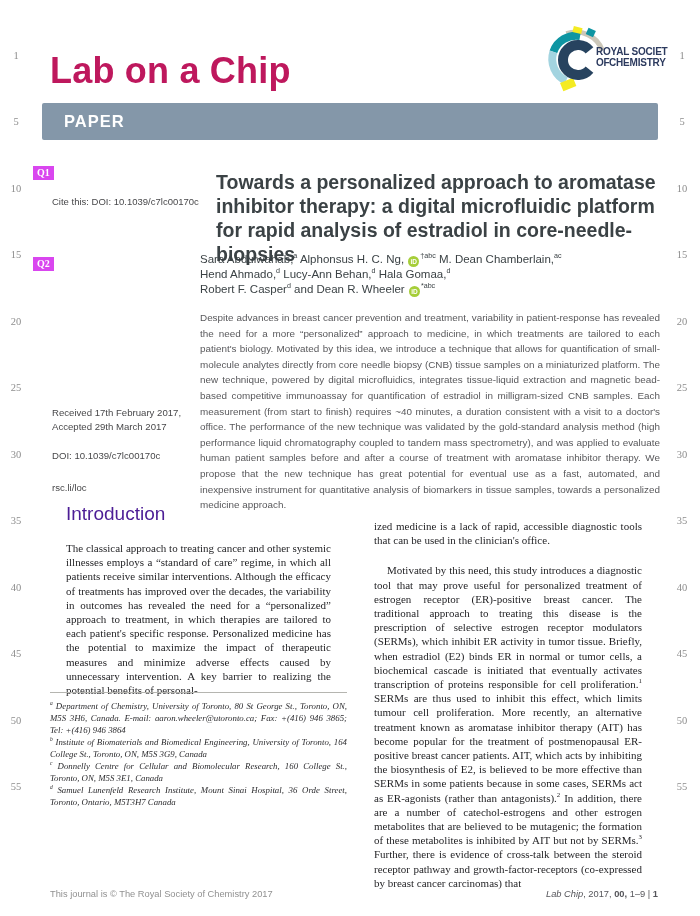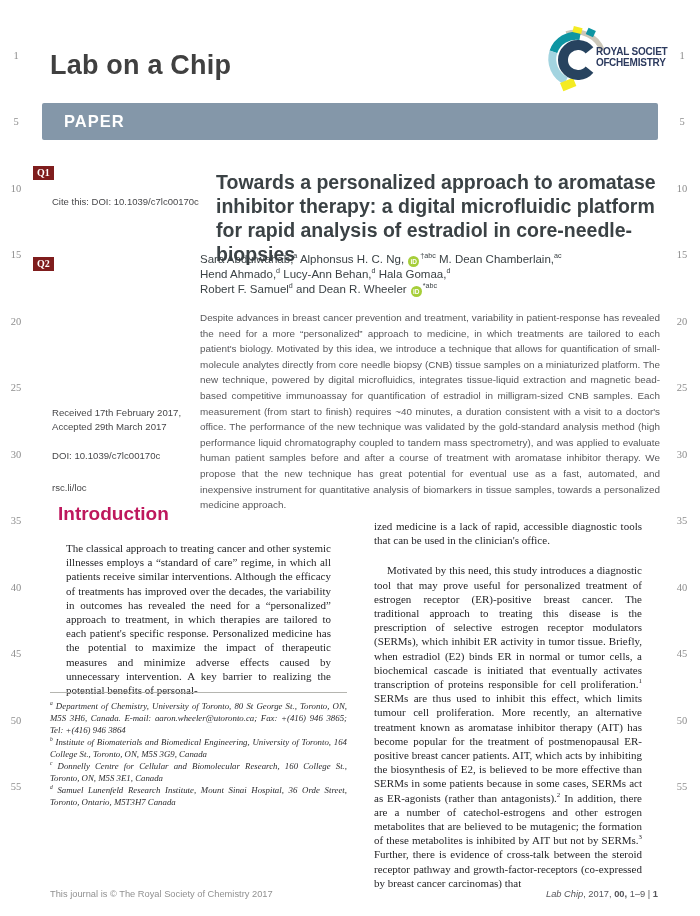--- a/index.html
+++ b/index.html
@@ -15,34 +15,34 @@
     position:absolute;top:50px;height:742px;display:flex;flex-direction:column;
     justify-content:space-between;width:20px;text-align:center;
     font-family:"Liberation Serif",serif;font-size:10.5px;color:#8d8d8d;
   }
   .margin-left{left:6px;}
   .margin-right{left:672px;}
 
   
   .masthead{
     position:absolute;left:50px;top:50px;margin:0;
-    font-size:27px;font-weight:bold;color:#404040;letter-spacing:.2px;
+    font-size:36px;font-weight:bold;color:#be185d;letter-spacing:.2px;
   }
   .logo{position:absolute;left:546px;top:22px;width:122px;height:76px;}
 
   .banner{
     position:absolute;left:42px;top:103px;width:616px;height:37px;
     background:#8497a9;border-radius:2px;display:flex;align-items:center;
     padding-left:22px;box-sizing:border-box;
   }
   .banner span{color:#ffffff;font-weight:bold;font-size:16.5px;letter-spacing:1px;}
 
   
   .q-badge{
-    position:absolute;left:33px;background:#7f1d1d;color:#ffffff;
+    position:absolute;left:33px;background:#d946ef;color:#ffffff;
     font-family:"Liberation Serif",serif;font-weight:bold;font-size:10px;
     padding:1px 4px 2px 4px;line-height:11px;
   }
   .q1{top:166px;}
   .q2{top:257px;}
 
   .cite{position:absolute;left:52px;top:196px;font-size:9.5px;color:#48484a;}
 
   .article-title{
     position:absolute;left:200px;top:154px;width:466px;margin:16px;
@@ -64,21 +64,21 @@
     font-size:9.9px;line-height:15.6px;color:#58585b;text-align:justify;
   }
 
   .pub-info{position:absolute;left:52px;top:406px;width:146px;font-size:9.6px;line-height:14px;color:#48484a;}
   .pub-info .doi{margin-top:15px;}
   .pub-info .rsc-link{margin-top:18px;}
 
   .col{position:absolute;top:503px;}
   .col-left{left:50px;width:297px;}
   .col-right{left:358px;width:300px;}
-  .section-heading{margin:0 0 11px 8px;font-size:19px;font-weight:700;color:#be185d;}
+  .section-heading{margin:0 0 11px 16px;font-size:19px;font-weight:400;color:#4c1d95;}
   .body-text{
     margin:16px;font-family:"Liberation Serif",serif;font-size:11px;line-height:14.2px;
     color:#1f1f22;text-align:justify;
   }
   .indent{text-indent:13px;}
 
   .footnotes{
     position:absolute;left:50px;top:692px;width:297px;
     border-top:1px solid #b5b5b0;padding-top:7px;
   }
@@ -155,21 +155,21 @@
   <div class="q-badge q1">Q1</div>
   <div class="q-badge q2">Q2</div>
 
   <div class="cite">Cite this: DOI: 10.1039/c7lc00170c</div>
 
   <h2 class="article-title">Towards a personalized approach to aromatase inhibitor therapy: a digital microfluidic platform for rapid analysis of estradiol in core-needle-biopsies</h2>
 
   <div class="authors">
     <div class="author-line"><span>Sara Abdulwahab,</span><span class="sup">a</span><span> Alphonsus H. C. Ng, </span><span class="orcid-icon">iD</span><span class="sup">†abc</span><span> M. Dean Chamberlain,</span><span class="sup">ac</span></div>
     <div class="author-line"><span>Hend Ahmado,</span><span class="sup">d</span><span> Lucy-Ann Behan,</span><span class="sup">d</span><span> Hala Gomaa,</span><span class="sup">d</span></div>
-    <div class="author-line"><span>Robert F. Samuel</span><span class="sup">d</span><span> and Dean R. Wheeler </span><span class="orcid-icon">iD</span><span class="sup">*abc</span></div>
+    <div class="author-line"><span>Robert F. Casper</span><span class="sup">d</span><span> and Dean R. Wheeler </span><span class="orcid-icon">iD</span><span class="sup">*abc</span></div>
   </div>
 
   <p class="abstract">Despite advances in breast cancer prevention and treatment, variability in patient-response has revealed the need for a more “personalized” approach to medicine, in which treatments are tailored to each patient's biology. Motivated by this idea, we introduce a technique that allows for quantification of small-molecule analytes directly from core needle biopsy (CNB) tissue samples on a miniaturized platform. The new technique, powered by digital microfluidics, integrates tissue-liquid extraction and magnetic bead-based competitive immunoassay for quantification of estradiol in milligram-sized CNB samples. Each measurement (from start to finish) requires ~40 minutes, a duration consistent with a visit to a doctor's office. The performance of the new technique was validated by the gold-standard analysis method (high performance liquid chromatography coupled to tandem mass spectrometry), and was applied to evaluate human patient samples before and after a course of treatment with aromatase inhibitor therapy. We propose that the new technique has great potential for eventual use as a fast, automated, and inexpensive instrument for quantitative analysis of biomarkers in tissue samples, towards a personalized medicine approach.</p>
 
   <div class="pub-info">
     <div>Received 17th February 2017,</div>
     <div>Accepted 29th March 2017</div>
     <div class="doi">DOI: 10.1039/c7lc00170c</div>
     <div class="rsc-link">rsc.li/loc</div>
   </div>

